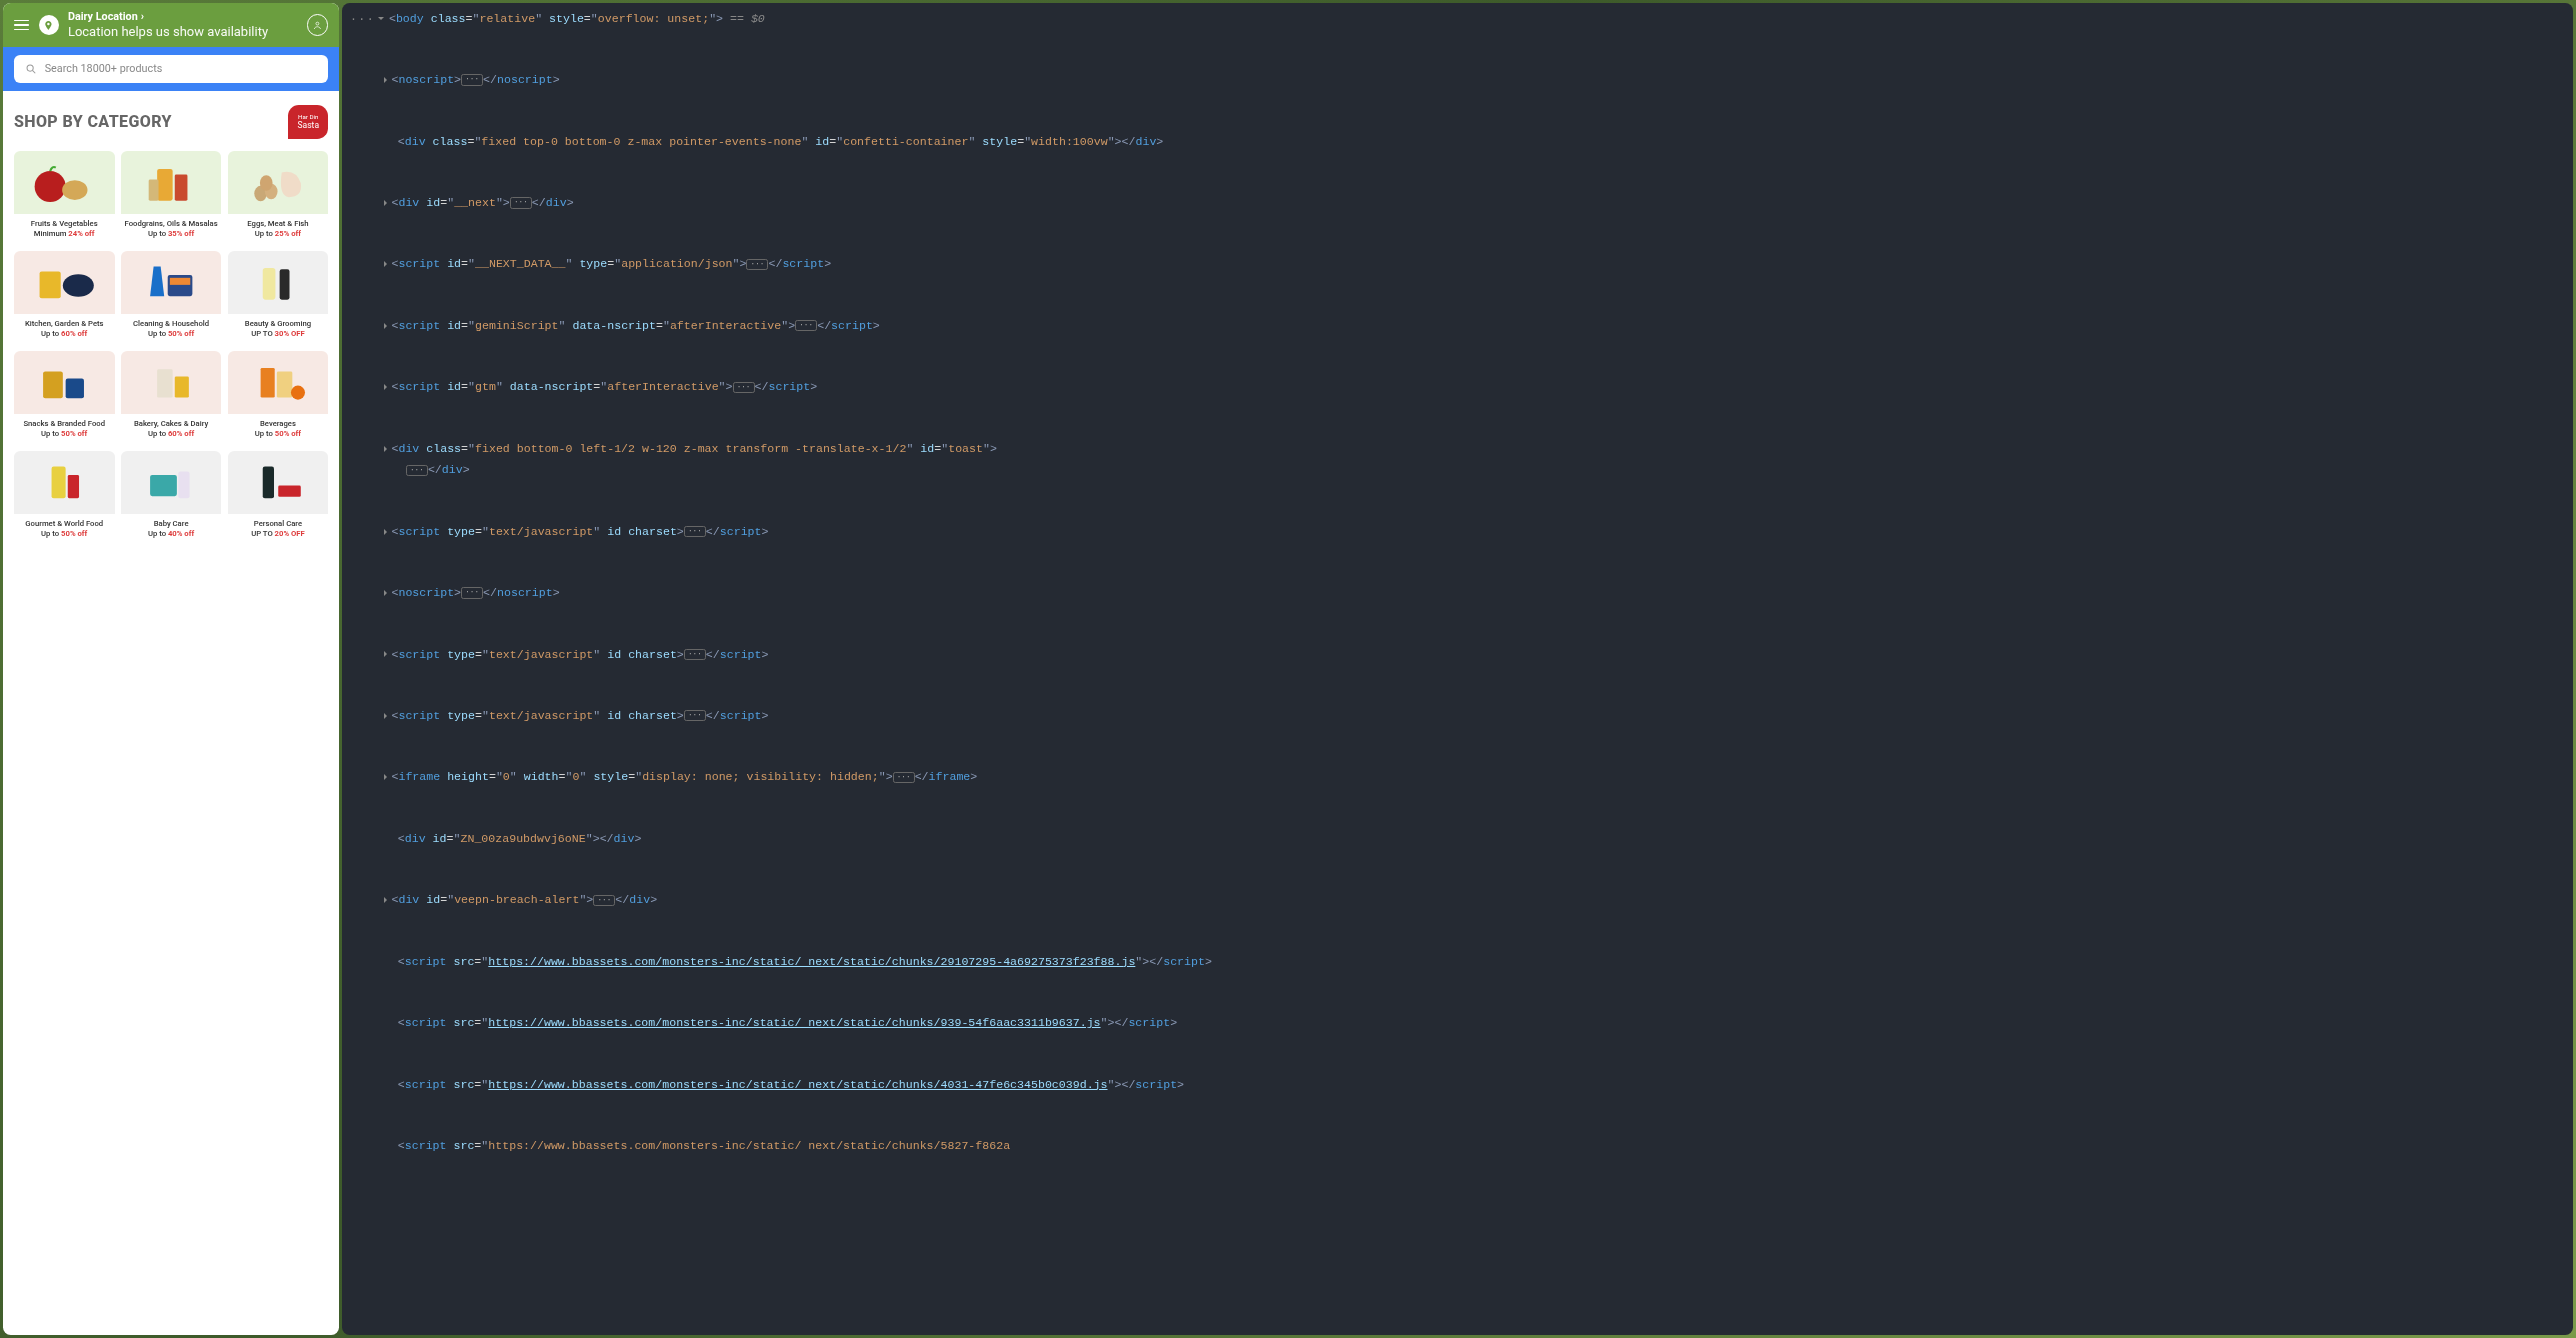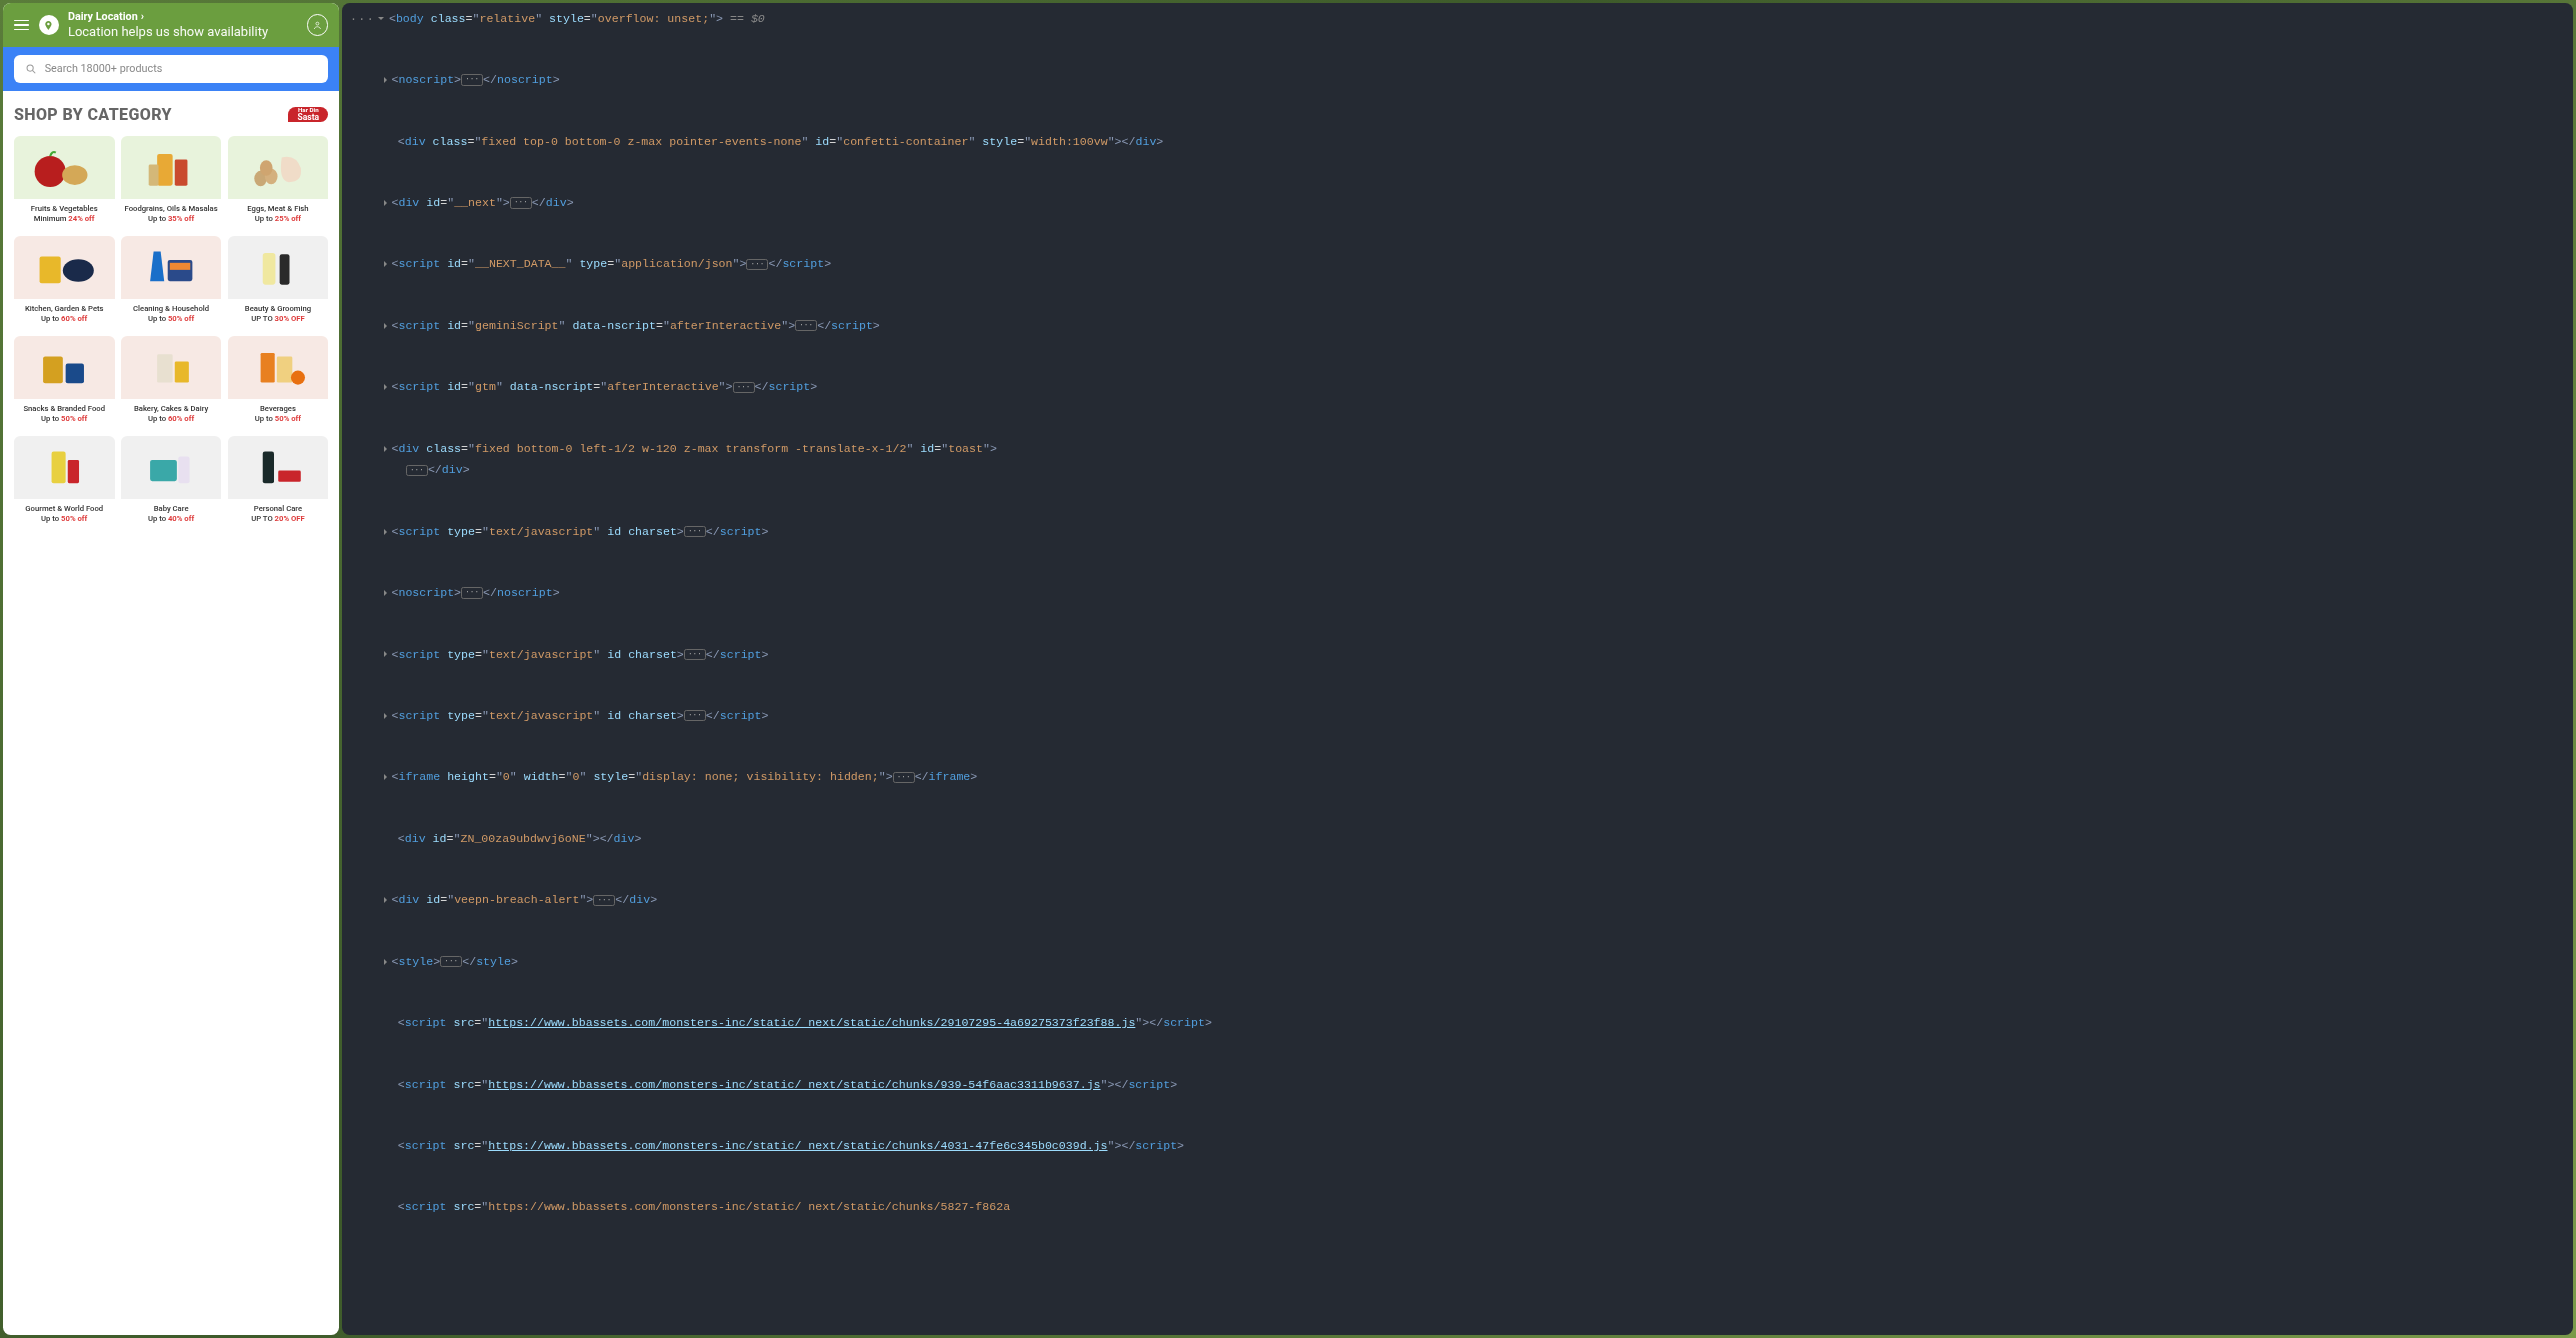--- a/index.html
+++ b/index.html
@@ -96,26 +96,26 @@
     margin-bottom: 12.3px;
   }
   .section-title {
     font-size: 16px;
     font-weight: 800;
     color: #666;
     letter-spacing: 0.4px;
   }
   .hardin-badge {
     width: 40px;
-    height: 15px;
+    height: 34px;
     background: #c9252b;
     border-radius: 10.8px 10.8px 10.8px 0;
     color: #fff;
     font-size: 6.2px;
-    font-weight: 700;
+    font-weight: 400;
     display: flex;
     flex-direction: column;
     align-items: center;
     justify-content: center;
     line-height: 1;
     position: relative;
   }
   .category-grid {
     display: grid;
     grid-template-columns: repeat(3, 1fr);
@@ -415,20 +415,19 @@
       <div class="dom-line indent-1"><span class="caret"></span><span class="t-bracket">&lt;</span><span class="t-tag">script</span> <span class="t-attr">id</span><span class="t-eq">=</span><span class="t-punct">"</span><span class="t-str">gtm</span><span class="t-punct">"</span> <span class="t-attr">data-nscript</span><span class="t-eq">=</span><span class="t-punct">"</span><span class="t-str">afterInteractive</span><span class="t-punct">"</span><span class="t-bracket">&gt;</span><span class="ellip">···</span><span class="t-bracket">&lt;/</span><span class="t-tag">script</span><span class="t-bracket">&gt;</span></div>
       <div class="dom-line indent-1"><span class="caret"></span><span class="t-bracket">&lt;</span><span class="t-tag">div</span> <span class="t-attr">class</span><span class="t-eq">=</span><span class="t-punct">"</span><span class="t-str">fixed bottom-0 left-1/2 w-120 z-max transform -translate-x-1/2</span><span class="t-punct">"</span> <span class="t-attr">id</span><span class="t-eq">=</span><span class="t-punct">"</span><span class="t-str">toast</span><span class="t-punct">"</span><span class="t-bracket">&gt;</span></div>
       <div class="dom-line indent-2"><span class="ellip">···</span><span class="t-bracket">&lt;/</span><span class="t-tag">div</span><span class="t-bracket">&gt;</span></div>
       <div class="dom-line indent-1"><span class="caret"></span><span class="t-bracket">&lt;</span><span class="t-tag">script</span> <span class="t-attr">type</span><span class="t-eq">=</span><span class="t-punct">"</span><span class="t-str">text/javascript</span><span class="t-punct">"</span> <span class="t-attr">id</span> <span class="t-attr">charset</span><span class="t-bracket">&gt;</span><span class="ellip">···</span><span class="t-bracket">&lt;/</span><span class="t-tag">script</span><span class="t-bracket">&gt;</span></div>
       <div class="dom-line indent-1"><span class="caret"></span><span class="t-bracket">&lt;</span><span class="t-tag">noscript</span><span class="t-bracket">&gt;</span><span class="ellip">···</span><span class="t-bracket">&lt;/</span><span class="t-tag">noscript</span><span class="t-bracket">&gt;</span></div>
       <div class="dom-line indent-1"><span class="caret"></span><span class="t-bracket">&lt;</span><span class="t-tag">script</span> <span class="t-attr">type</span><span class="t-eq">=</span><span class="t-punct">"</span><span class="t-str">text/javascript</span><span class="t-punct">"</span> <span class="t-attr">id</span> <span class="t-attr">charset</span><span class="t-bracket">&gt;</span><span class="ellip">···</span><span class="t-bracket">&lt;/</span><span class="t-tag">script</span><span class="t-bracket">&gt;</span></div>
       <div class="dom-line indent-1"><span class="caret"></span><span class="t-bracket">&lt;</span><span class="t-tag">script</span> <span class="t-attr">type</span><span class="t-eq">=</span><span class="t-punct">"</span><span class="t-str">text/javascript</span><span class="t-punct">"</span> <span class="t-attr">id</span> <span class="t-attr">charset</span><span class="t-bracket">&gt;</span><span class="ellip">···</span><span class="t-bracket">&lt;/</span><span class="t-tag">script</span><span class="t-bracket">&gt;</span></div>
       <div class="dom-line indent-1"><span class="caret"></span><span class="t-bracket">&lt;</span><span class="t-tag">iframe</span> <span class="t-attr">height</span><span class="t-eq">=</span><span class="t-punct">"</span><span class="t-str">0</span><span class="t-punct">"</span> <span class="t-attr">width</span><span class="t-eq">=</span><span class="t-punct">"</span><span class="t-str">0</span><span class="t-punct">"</span> <span class="t-attr">style</span><span class="t-eq">=</span><span class="t-punct">"</span><span class="t-str">display: none; visibility: hidden;</span><span class="t-punct">"</span><span class="t-bracket">&gt;</span><span class="ellip">···</span><span class="t-bracket">&lt;/</span><span class="t-tag">iframe</span><span class="t-bracket">&gt;</span></div>
       <div class="dom-line indent-1">&nbsp;&nbsp;<span class="t-bracket">&lt;</span><span class="t-tag">div</span> <span class="t-attr">id</span><span class="t-eq">=</span><span class="t-punct">"</span><span class="t-str">ZN_00za9ubdwvj6oNE</span><span class="t-punct">"</span><span class="t-bracket">&gt;&lt;/</span><span class="t-tag">div</span><span class="t-bracket">&gt;</span></div>
       <div class="dom-line indent-1"><span class="caret"></span><span class="t-bracket">&lt;</span><span class="t-tag">div</span> <span class="t-attr">id</span><span class="t-eq">=</span><span class="t-punct">"</span><span class="t-str">veepn-breach-alert</span><span class="t-punct">"</span><span class="t-bracket">&gt;</span><span class="ellip">···</span><span class="t-bracket">&lt;/</span><span class="t-tag">div</span><span class="t-bracket">&gt;</span></div>
-      <div class="dom-line indent-1"><span class="caret"></span><span class="t-bracket">&lt;</span><span class="t-tag">style</span><span class="t-bracket">&gt;</span><span class="ellip">···</span><span class="t-bracket">&lt;/</span><span class="t-tag">style</span><span class="t-bracket">&gt;</span></div>
       <div class="dom-line indent-1">&nbsp;&nbsp;<span class="t-bracket">&lt;</span><span class="t-tag">script</span> <span class="t-attr">src</span><span class="t-eq">=</span><span class="t-punct">"</span><span class="t-link">https://www.bbassets.com/monsters-inc/static/ next/static/chunks/29107295-4a69275373f23f88.js</span><span class="t-punct">"</span><span class="t-bracket">&gt;&lt;/</span><span class="t-tag">script</span><span class="t-bracket">&gt;</span></div>
       <div class="dom-line indent-1">&nbsp;&nbsp;<span class="t-bracket">&lt;</span><span class="t-tag">script</span> <span class="t-attr">src</span><span class="t-eq">=</span><span class="t-punct">"</span><span class="t-link">https://www.bbassets.com/monsters-inc/static/ next/static/chunks/939-54f6aac3311b9637.js</span><span class="t-punct">"</span><span class="t-bracket">&gt;&lt;/</span><span class="t-tag">script</span><span class="t-bracket">&gt;</span></div>
       <div class="dom-line indent-1">&nbsp;&nbsp;<span class="t-bracket">&lt;</span><span class="t-tag">script</span> <span class="t-attr">src</span><span class="t-eq">=</span><span class="t-punct">"</span><span class="t-link">https://www.bbassets.com/monsters-inc/static/ next/static/chunks/4031-47fe6c345b0c039d.js</span><span class="t-punct">"</span><span class="t-bracket">&gt;&lt;/</span><span class="t-tag">script</span><span class="t-bracket">&gt;</span></div>
       <div class="dom-line indent-1">&nbsp;&nbsp;<span class="t-bracket">&lt;</span><span class="t-tag">script</span> <span class="t-attr">src</span><span class="t-eq">=</span><span class="t-punct">"</span><span class="t-str">https://www.bbassets.com/monsters-inc/static/ next/static/chunks/5827-f862a</span></div>
     </div>
 </div>
 
 
 </body></html>

